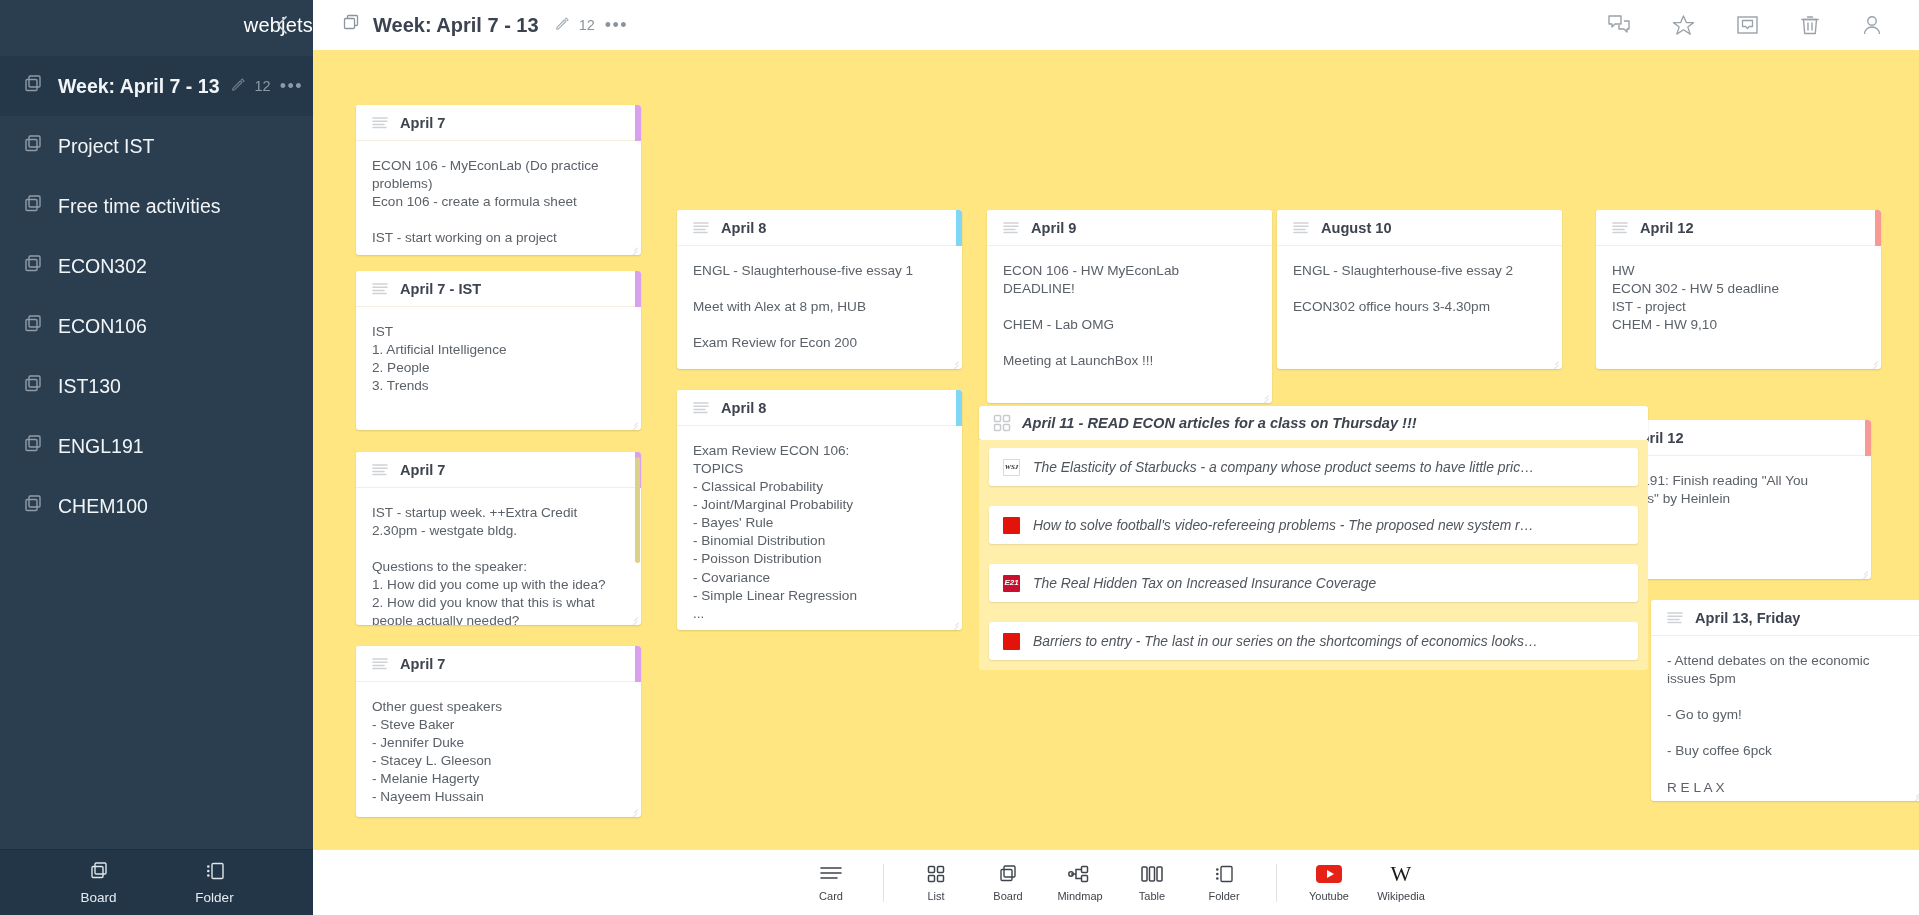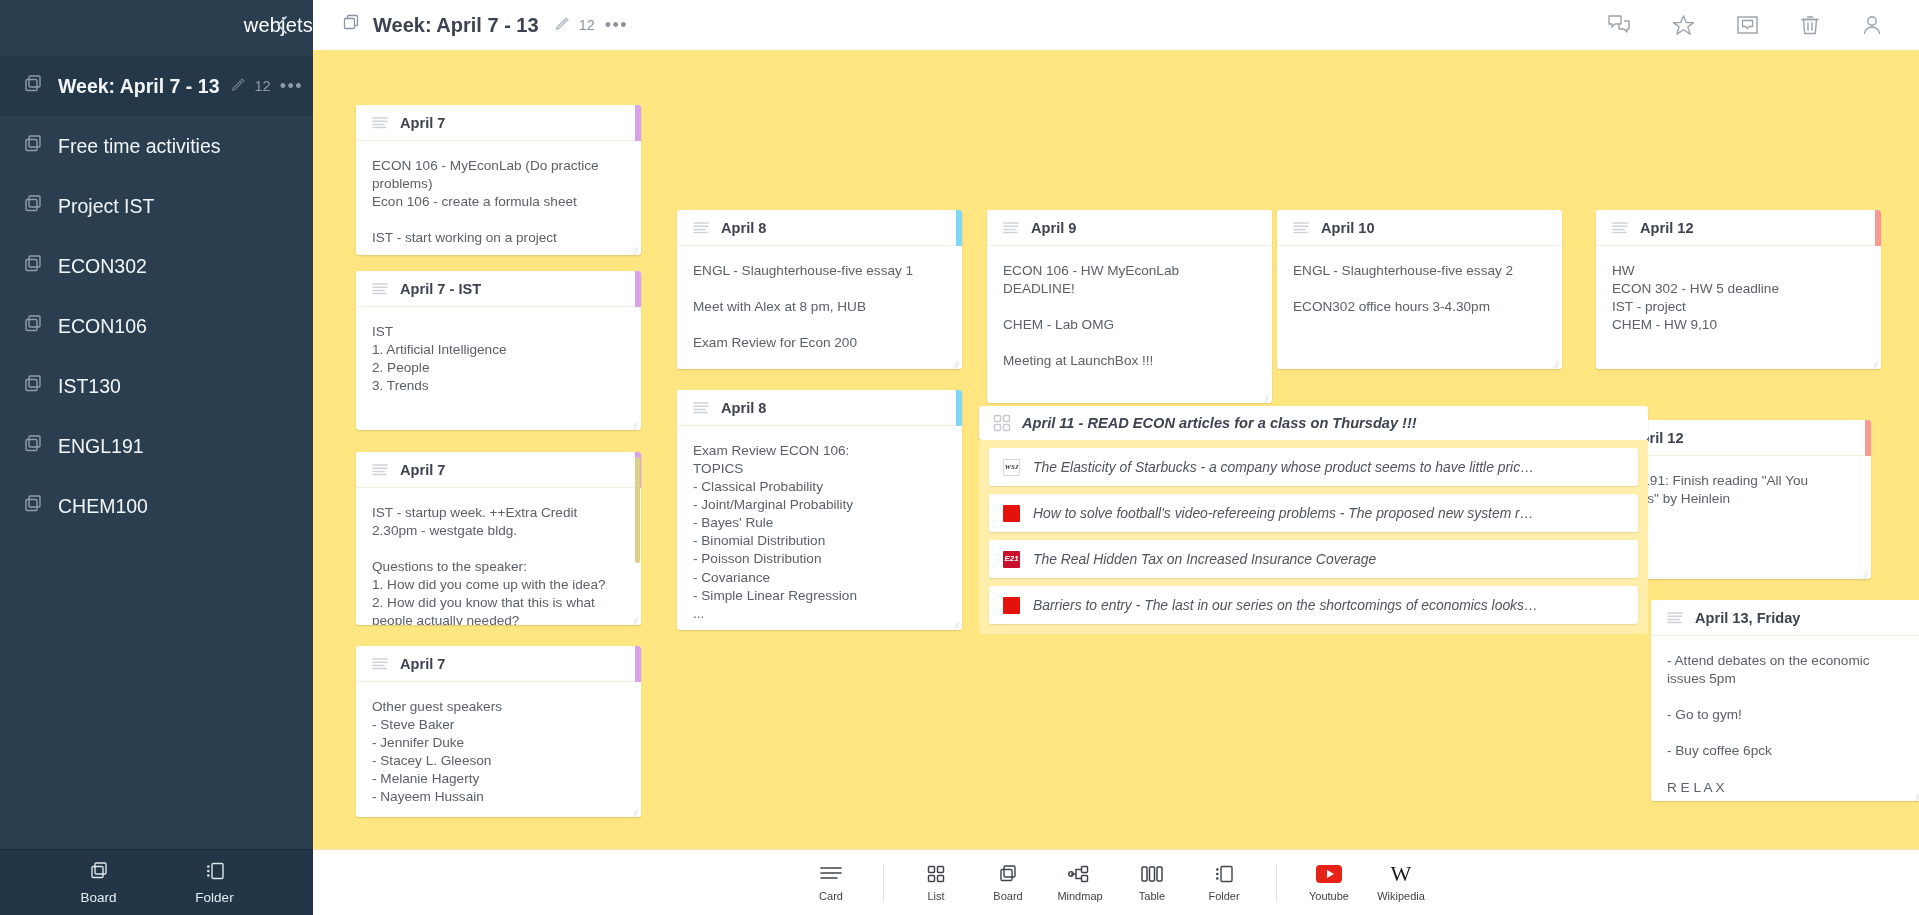--- a/index.html
+++ b/index.html
@@ -138,21 +138,21 @@
   .group-card { position: absolute; }
   .group-head {
     height: 34px; background: #fff; border-radius: 3px;
     display: flex; align-items: center; padding: 0 14px;
     box-shadow: 0 1px 2px rgba(0,0,0,.13);
   }
   .group-head .g-ic { margin-right: 11px; display:flex; opacity:.55; }
   .group-title { font-size: 14.6px; font-weight: 700; color: #3d434f; }
   .group-body {
     background: #ffefab; padding: 8px 10px 10px 10px; border-radius: 0 0 3px 3px;
-    display: flex; flex-direction: column; gap: 8px;
+    display: flex; flex-direction: column; gap: 20px;
   }
   .link-row {
     height: 38px; background: #fff; border-radius: 3px;
     display: flex; align-items: center; padding: 0 14px;
     box-shadow: 0 1px 2px rgba(0,0,0,.10);
     cursor: pointer;
   }
   .fav {
     width: 17px; height: 17px; flex: 0 0 17px; margin-right: 13px;
     border-radius: 1px; display: flex; align-items: center; justify-content: center;
@@ -217,28 +217,28 @@
               </svg></span>
       <span class="side-count">12</span>
       <span class="side-dots">•••</span>
     </span>
         </div>
         <div class="side-item">
           <span class="stack-ic"><svg width="22" height="22" viewBox="0 0 22 22">
               <rect x="7" y="3" width="11" height="11" rx="1.2" fill="none" stroke="#cfd8e0" stroke-width="1.4"></rect>
               <rect x="4" y="6.5" width="11" height="11" rx="1.2" fill="none" stroke="#cfd8e0" stroke-width="1.4"></rect>
             </svg></span>
+    <span class="side-label">Project IST</span>
+        </div>
+        <div class="side-item">
+          <span class="stack-ic"><svg width="22" height="22" viewBox="0 0 22 22">
+              <rect x="7" y="3" width="11" height="11" rx="1.2" fill="none" stroke="#cfd8e0" stroke-width="1.4"></rect>
+              <rect x="4" y="6.5" width="11" height="11" rx="1.2" fill="none" stroke="#cfd8e0" stroke-width="1.4"></rect>
+            </svg></span>
     <span class="side-label">Free time activities</span>
-        </div>
-        <div class="side-item">
-          <span class="stack-ic"><svg width="22" height="22" viewBox="0 0 22 22">
-              <rect x="7" y="3" width="11" height="11" rx="1.2" fill="none" stroke="#cfd8e0" stroke-width="1.4"></rect>
-              <rect x="4" y="6.5" width="11" height="11" rx="1.2" fill="none" stroke="#cfd8e0" stroke-width="1.4"></rect>
-            </svg></span>
-    <span class="side-label">Project IST</span>
         </div>
         <div class="side-item">
           <span class="stack-ic"><svg width="22" height="22" viewBox="0 0 22 22">
               <rect x="7" y="3" width="11" height="11" rx="1.2" fill="none" stroke="#cfd8e0" stroke-width="1.4"></rect>
               <rect x="4" y="6.5" width="11" height="11" rx="1.2" fill="none" stroke="#cfd8e0" stroke-width="1.4"></rect>
             </svg></span>
     <span class="side-label">ECON302</span>
         </div>
         <div class="side-item">
           <span class="stack-ic"><svg width="22" height="22" viewBox="0 0 22 22">
@@ -476,21 +476,21 @@
 
     <span class="resize-grip"></span>
         </div>
         <div class="card" style="left: 964px; top: 160px; width: 285px; height: 159px;">
     <div class="card-head">
       <span class="head-ic">
               <svg width="16" height="14" viewBox="0 0 16 14">
                 <path d="M1 2 h14 M1 5.2 h14 M1 8.4 h11 M1 11.6 h13" stroke="#9aa1a8" stroke-width="1.5" stroke-linecap="round"></path>
               </svg>
             </span>
-      <span class="card-title">April 10</span>
+      <span class="card-title">August 10</span>
 
     </div>
     <div class="card-body">ENGL - Slaughterhouse-five essay 2
 
 ECON302 office hours 3-4.30pm</div>
 
     <span class="resize-grip"></span>
         </div>
         <div class="card" style="left: 1283px; top: 160px; width: 285px; height: 159px;">
     <div class="card-head">

